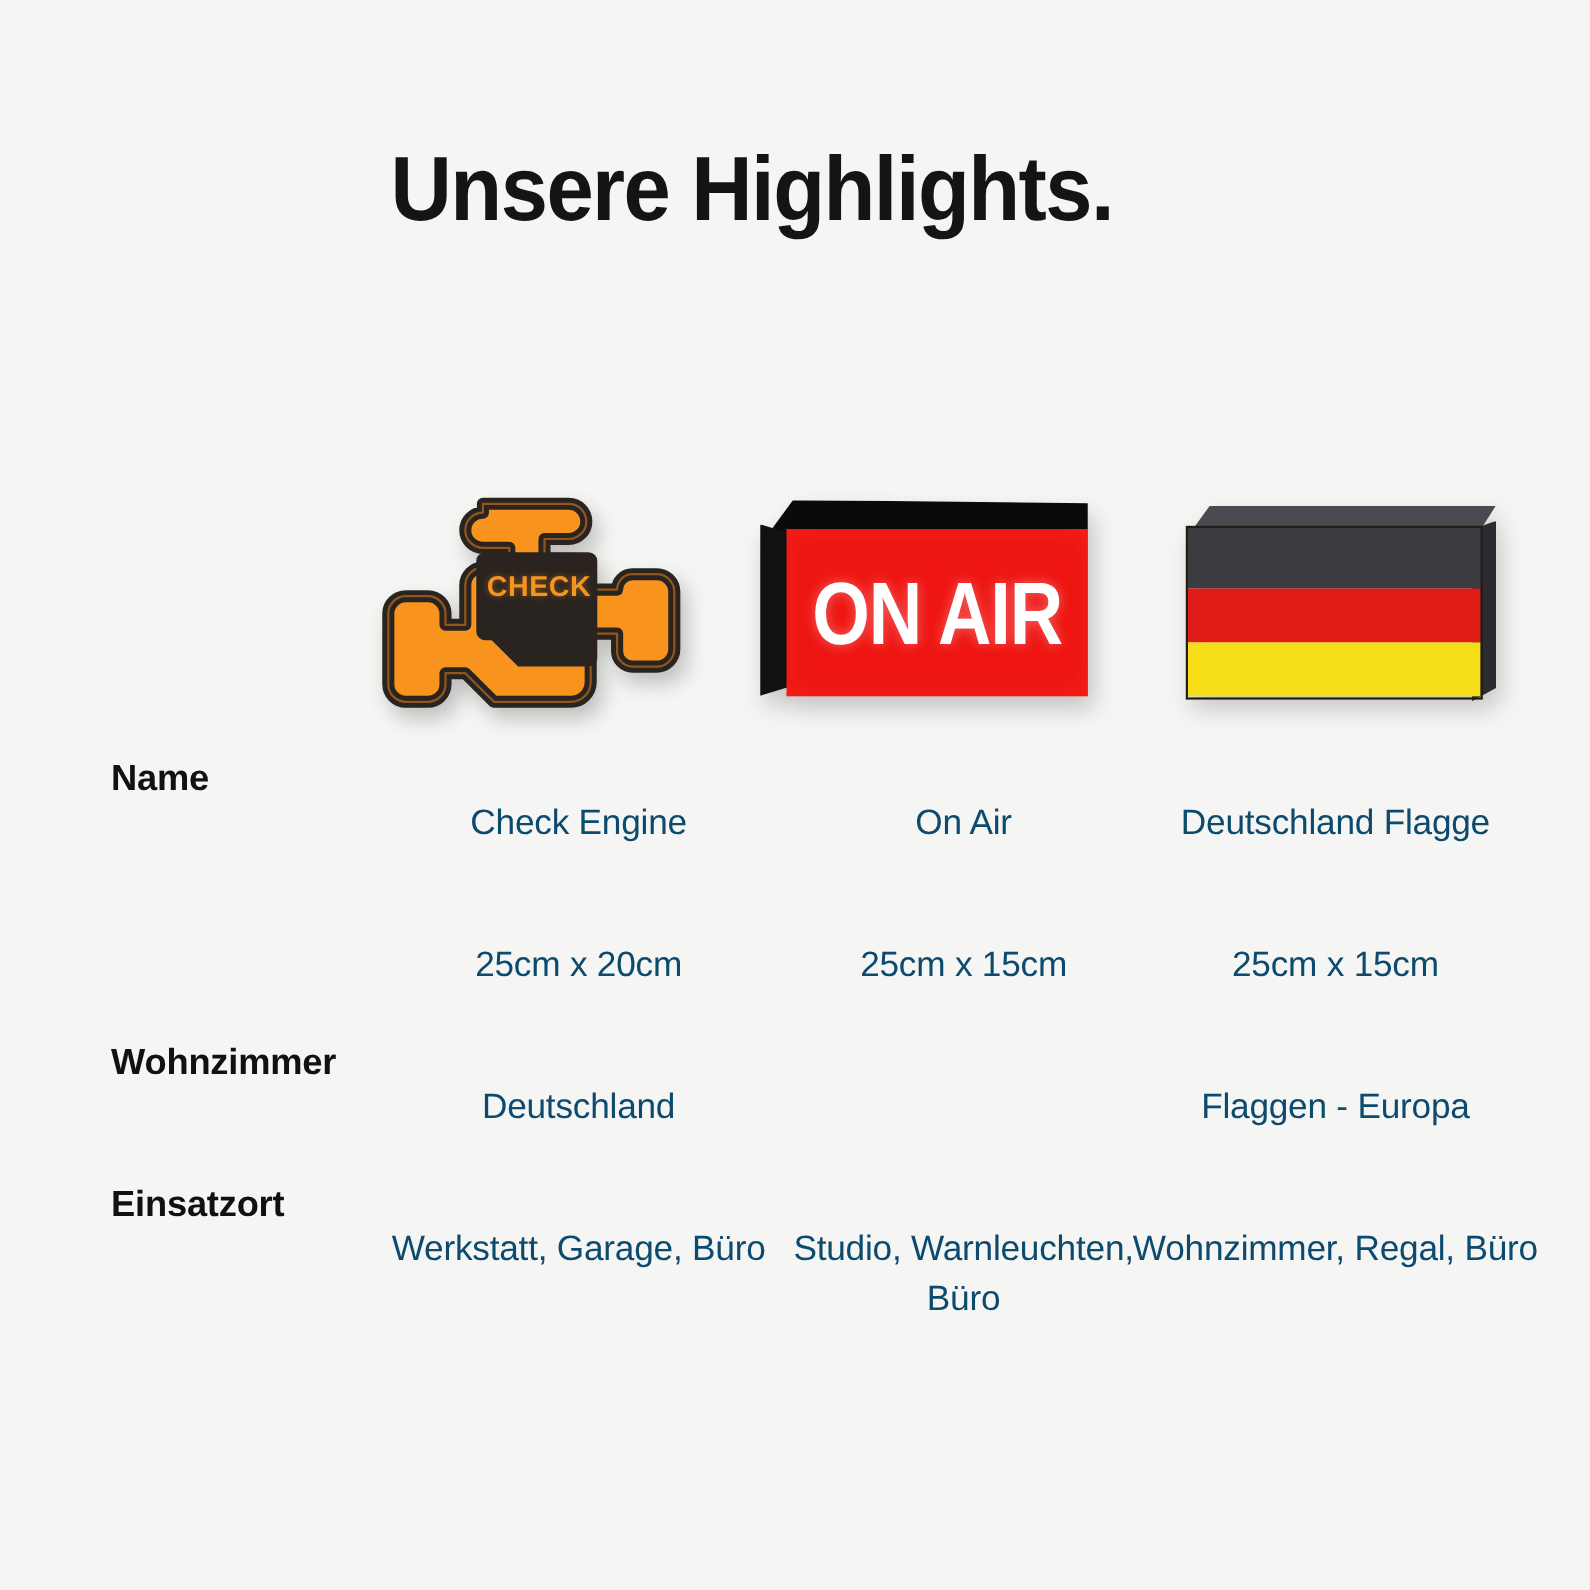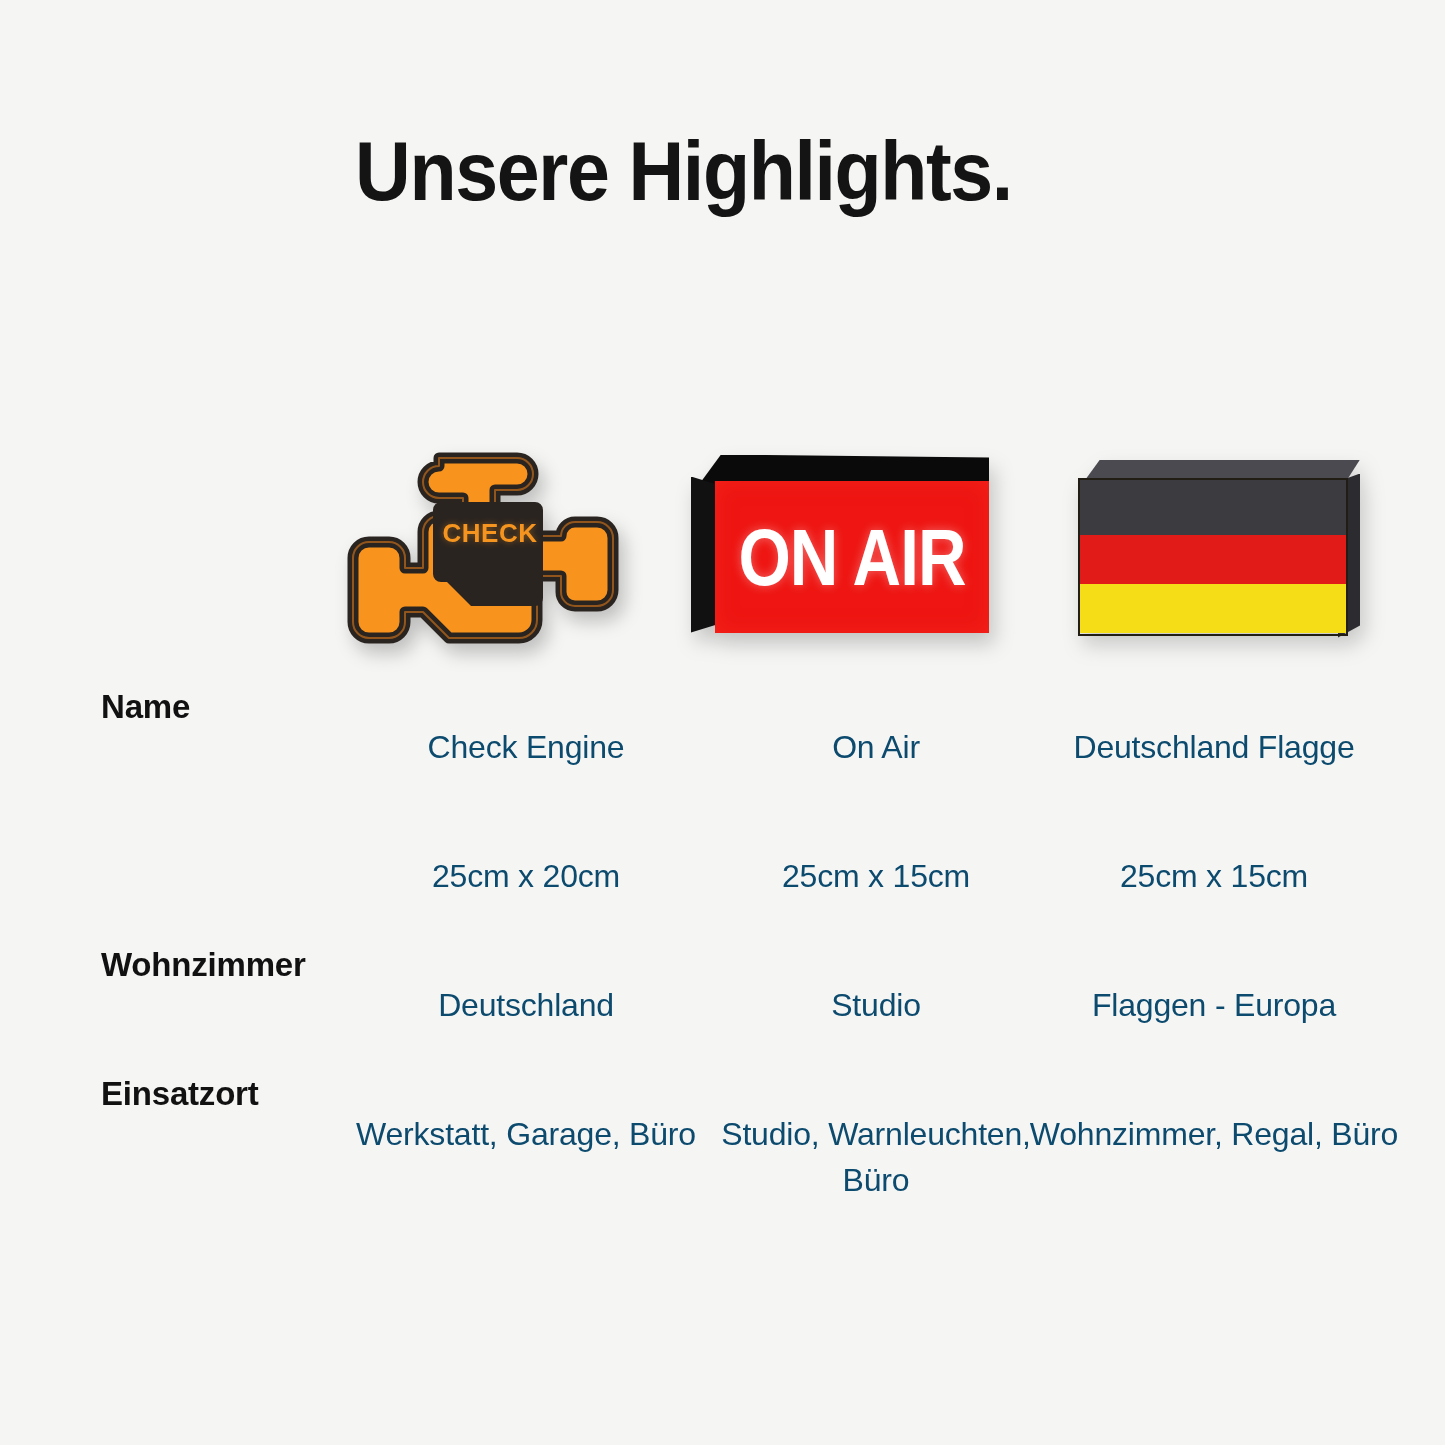--- a/index.html
+++ b/index.html
@@ -238,21 +238,20 @@
 
     <div class="spec-row">
       <div class="row-val col-1">25cm x 20cm</div>
       <div class="row-val col-2">25cm x 15cm</div>
       <div class="row-val col-3">25cm x 15cm</div>
     </div>
 
     <div class="spec-row">
       <div class="row-label">Wohnzimmer</div>
       <div class="row-val col-1">Deutschland</div>
-      <div class="row-val col-2">Studio</div>
       <div class="row-val col-3">Flaggen - Europa</div>
     </div>
 
     <div class="spec-row tall">
       <div class="row-label">Einsatzort</div>
       <div class="row-val col-1">Werkstatt, Garage, Büro</div>
       <div class="row-val col-2">Studio, Warnleuchten, Büro</div>
       <div class="row-val col-3">Wohnzimmer, Regal, Büro</div>
     </div>
 

